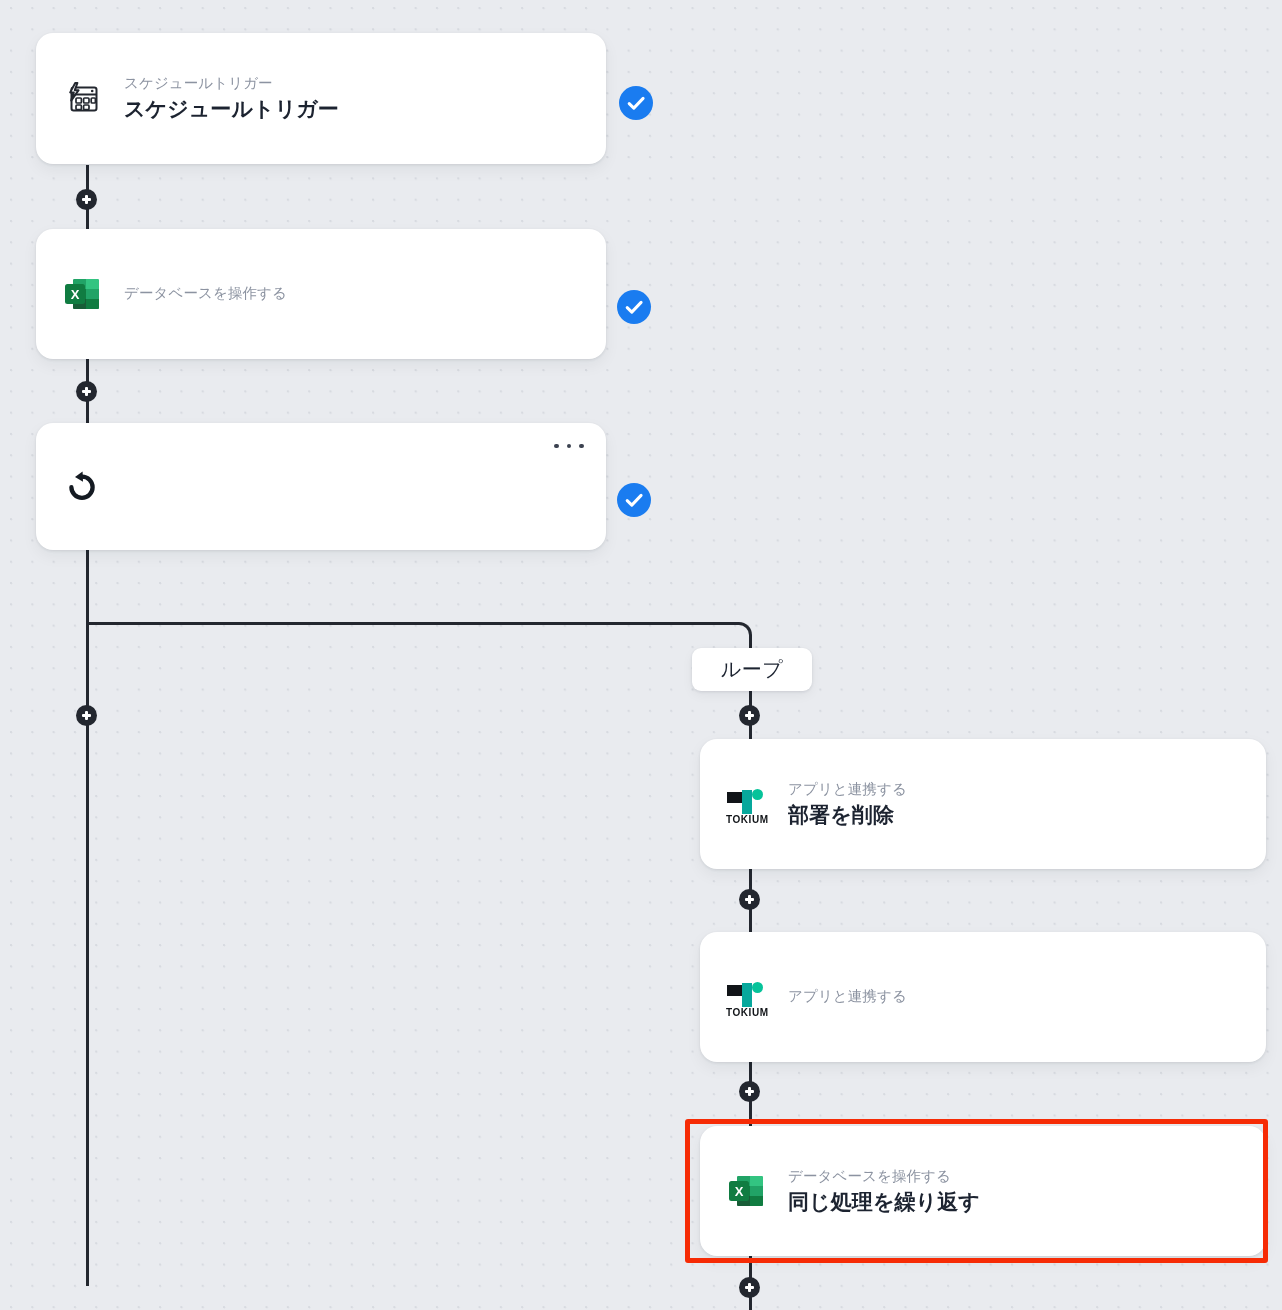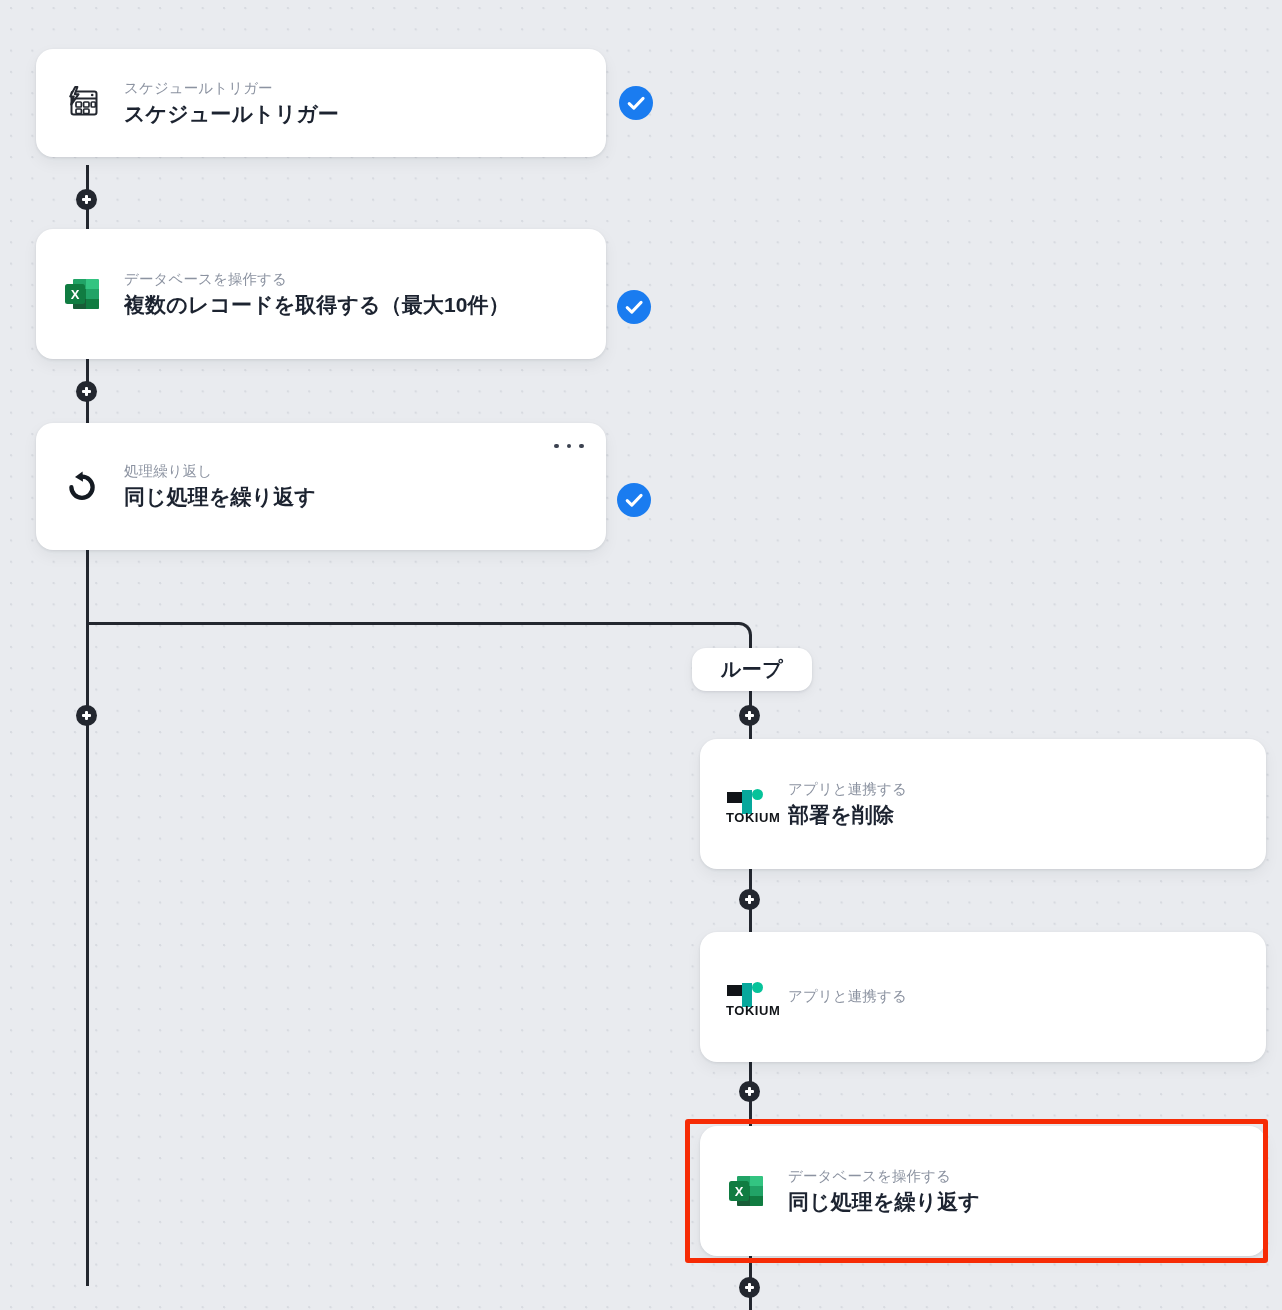--- a/index.html
+++ b/index.html
@@ -137,28 +137,28 @@
     background: #1a7cf0;
     z-index: 6;
     cursor: pointer;
   }
   .check-badge svg { display: block; width: 34px; height: 34px; }
 
   
   .loop-pill {
     position: absolute;
     background: #fff;
-    border-radius: 14px;
+    border-radius: 9px;
     box-shadow: 0 1px 3px rgba(20,28,44,.10), 0 4px 12px rgba(20,28,44,.05);
     display: flex;
     align-items: center;
     justify-content: center;
     z-index: 7;
     font-size: 20px;
-    font-weight: 700;
+    font-weight: 400;
     color: #1c2330;
     letter-spacing: .5px;
     cursor: pointer;
   }
 
   
   .highlight-box {
     position: absolute;
     border: 5px solid #f62b05;
     border-radius: 3px;
@@ -206,21 +206,21 @@
     width: 10px; height: 24px; background: #07a89c;
   }
   .tokium .dot {
     position: absolute; left: 26px; top: 5px;
     width: 11px; height: 11px; border-radius: 50%;
     background: #06c39a;
   }
   .tokium .wm {
     position: absolute; left: 0; bottom: -1px; width: 40px;
     text-align: center;
-    font-size: 13px; font-weight: 700; letter-spacing: .55px;
+    font-size: 10px; font-weight: 700; letter-spacing: .55px;
     color: #111418;
     font-family: "Liberation Sans", sans-serif;
   }
 
   
   .sched { width: 40px; height: 40px; }
   .sched svg { display:block; width: 40px; height: 40px; }
 
   
   .repeat { width: 40px; height: 40px; }
@@ -275,21 +275,21 @@
   </div>
   <div class="plus-node" style="left:739px; top:1081px;">
     <span class="bar-h"></span>
     <span class="bar-v"></span>
   </div>
   <div class="plus-node" style="left:739px; top:1277px;">
     <span class="bar-h"></span>
     <span class="bar-v"></span>
   </div>
 
-  <div class="card" style="left:36px; top:33px; width:570px; height:108px;margin-top:16px;">
+  <div class="card" style="left:36px; top:33px; width:570px; height:131px;">
     <div class="card-icon">
       <div class="sched">
         <svg viewBox="0 0 40 40" fill="none">
           <rect x="9.5" y="8.5" width="25" height="23" rx="2.2" stroke="#23272f" stroke-width="2"></rect>
           <path d="M9.5 15.5 H34.5" stroke="#23272f" stroke-width="2"></path>
           <circle cx="30.2" cy="12" r="1.3" fill="#23272f"></circle>
           <rect x="14" y="19" width="5.4" height="5" rx="1" stroke="#23272f" stroke-width="1.7"></rect>
           <rect x="21.6" y="19" width="5.4" height="5" rx="1" stroke="#23272f" stroke-width="1.7"></rect>
           <rect x="29.2" y="19" width="4.2" height="5" rx="1" stroke="#23272f" stroke-width="1.7"></rect>
           <rect x="14" y="26" width="5.4" height="4.6" rx="1" stroke="#23272f" stroke-width="1.7"></rect>
@@ -318,41 +318,36 @@
           <span class="q q3"></span>
             <span class="q q4"></span>
           <span class="q q5"></span>
             <span class="q q6"></span>
         </div>
         <div class="tile">X</div>
       </div>
     </div>
     <div class="card-text">
       <div class="card-sub">データベースを操作する</div>
-      <div class="card-title">複数のレコードを取得する（最大10件）</div>
     </div>
   </div>
   <div class="check-badge" style="left:617px; top:290px;">
     <svg viewBox="0 0 34 34">
         <path d="M10.2 17.6 L14.8 22.1 L24.1 12.4" stroke="#fff" stroke-width="3" fill="none" stroke-linecap="round" stroke-linejoin="round"></path>
       </svg>
   </div>
 
   <div class="card" style="left:36px; top:423px; width:570px; height:127px;">
     <div class="card-icon">
       <div class="repeat">
         <svg viewBox="0 0 40 40" fill="none">
           <path d="M20 9.6 A10.6 10.6 0 1 1 9.4 20.2" stroke="#141a22" stroke-width="4.3" stroke-linecap="round"></path>
           <path d="M20.6 4.4 L13.0 9.9 L21.0 14.8 Z" fill="#141a22"></path>
         </svg>
       </div>
-    </div>
-    <div class="card-text">
-      <div class="card-sub">処理繰り返し</div>
-      <div class="card-title">同じ処理を繰り返す</div>
     </div>
     <div class="dots-menu">
       <i></i>
       <i></i>
       <i></i>
     </div>
   </div>
   <div class="check-badge" style="left:617px; top:483px;">
     <svg viewBox="0 0 34 34">
         <path d="M10.2 17.6 L14.8 22.1 L24.1 12.4" stroke="#fff" stroke-width="3" fill="none" stroke-linecap="round" stroke-linejoin="round"></path>

